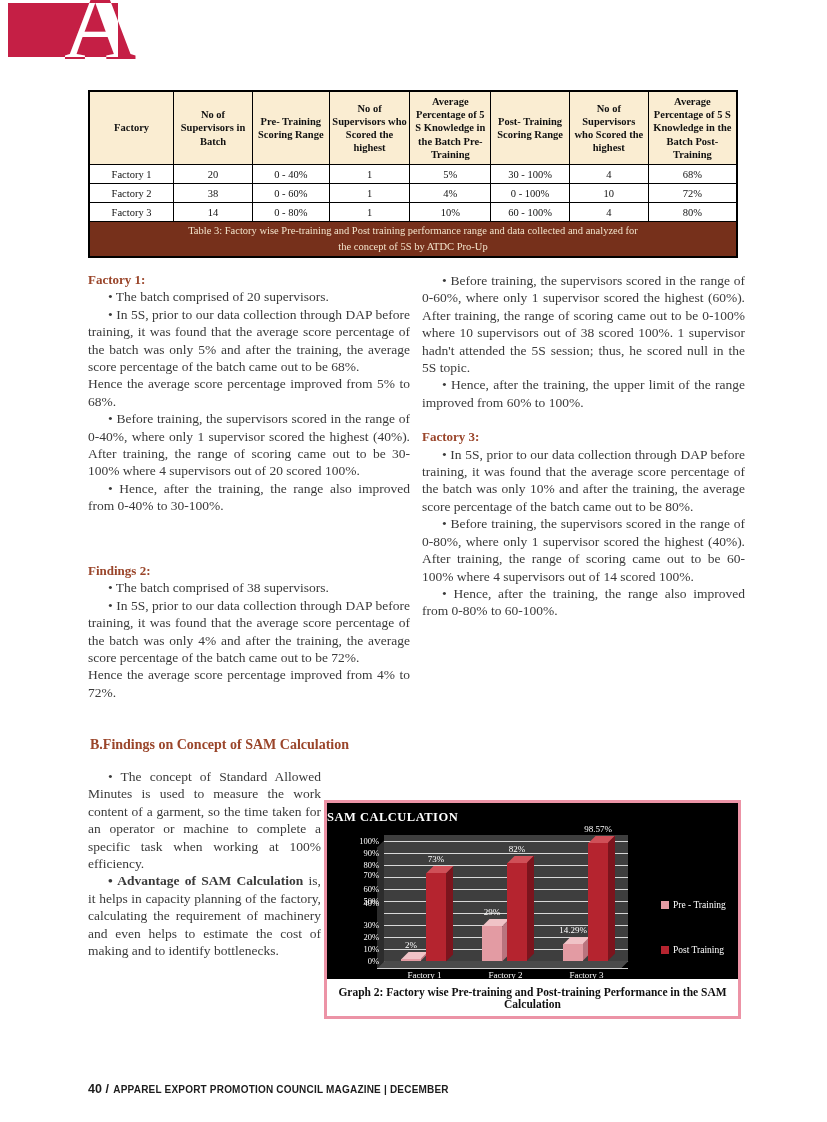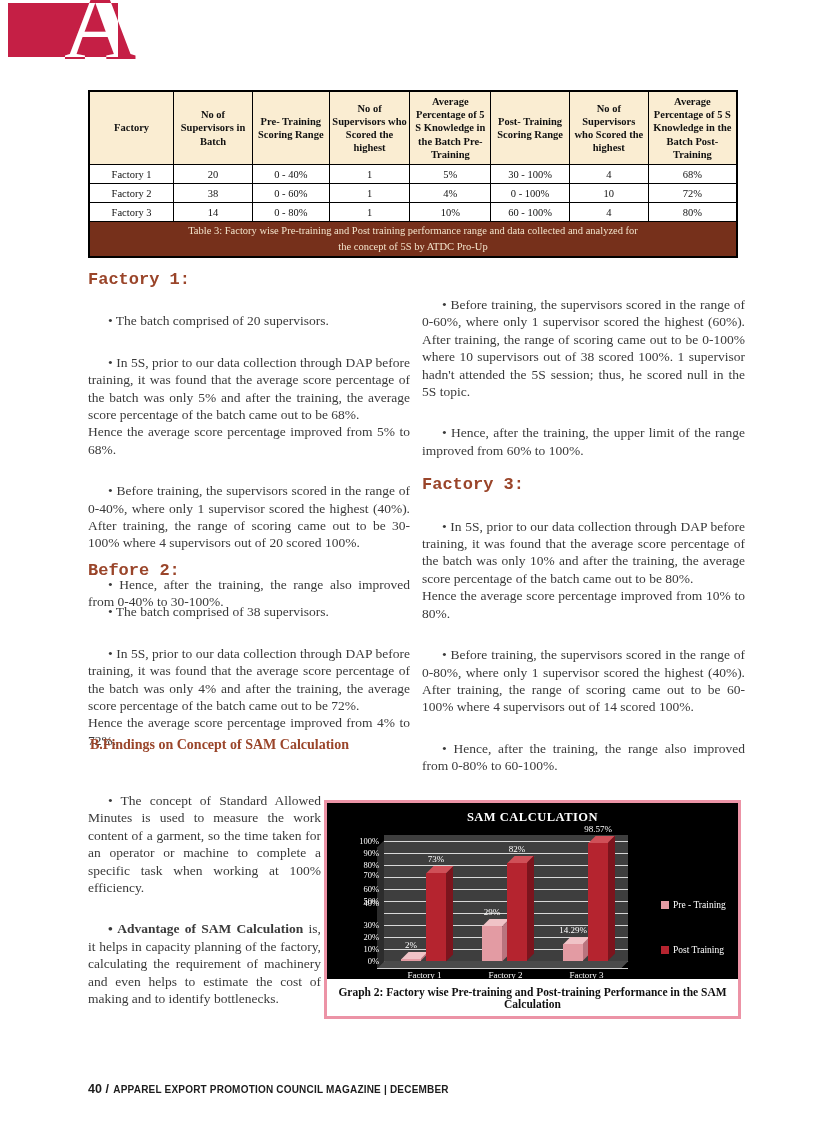--- a/index.html
+++ b/index.html
@@ -20,30 +20,30 @@
        border:2px solid #000;font-size:10.5px;color:#111;}
   .tbl th,.tbl td{border:1px solid #000;text-align:center;vertical-align:middle;padding:1px 2px;}
   .tbl th{background:#faedd2;font-weight:bold;height:70px;line-height:1.25;}
   .tbl td{height:16px;}
   .tbl .total td{font-weight:bold;}
   .tbl-caption{background:#76301b;color:#f3e3cb;font-size:10.5px;height:34px;line-height:1.5;}
 
   
   .txt{position:absolute;font-size:13.5px;line-height:17.4px;text-align:justify;}
   .txt p{margin:0;}
-  .txt p.b{text-indent:20px;margin-top:24px;}
-  .sec-head{color:#9a452a;font-weight:bold;font-size:17px;margin:0 0 2px 0;font-family:Liberation Mono, monospace;}
+  .txt p.b{text-indent:20px;}
+  .sec-head{color:#9a452a;font-weight:bold;font-size:13px;margin:0 0 2px 0;}
   .findings-head{position:absolute;left:90px;top:737px;color:#9a452a;font-weight:bold;font-size:14px;}
   .sam-head{color:#9a452a;font-style:italic;font-size:14px;margin:0 0 2px 0;}
   .bold-inline{font-weight:bold;}
 
   
   .chart-box{position:absolute;left:324px;top:800px;width:411px;border:3px solid #ec93a6;}
   .chart-black{position:relative;width:411px;height:176px;background:#000;}
-  .chart-title{position:absolute;left:0;top:7px;width:100%;text-align:center;color:#fff;
+  .chart-title{position:absolute;left:0;top:7px;width:100%;text-align:left;color:#fff;
                font-weight:bold;font-size:12.5px;letter-spacing:.5px;}
   .chart-wall{position:absolute;left:57px;top:32px;width:244px;height:127px;background:#3e3e3e;
               background-image:linear-gradient(to bottom, #d8d8d8 1px, transparent 1px);
               background-size:100% 12px;background-position:0 6px;}
   .chart-leftwall{position:absolute;left:50px;top:41px;width:7px;height:121px;background:#2c2c2c;
                   transform:skewY(-45deg);}
   .chart-floor{position:absolute;left:53.5px;top:158px;width:244px;height:7px;background:#4a4a4a;
                transform:skewX(-45deg);}
   .chart-xaxis{position:absolute;left:50px;top:165px;width:251px;height:1px;background:#cfcfcf;}
   .chart-ytick{position:absolute;left:0;width:52px;text-align:right;color:#fff;font-size:8.5px;}
@@ -139,33 +139,32 @@
   <div class="txt" style="left:88px;top:271px;width:322px;">
     <p class="sec-head">Factory 1:</p>
     <p class="b">• The batch comprised of 20 supervisors.</p>
     <p class="b">• In 5S, prior to our data collection through DAP before training, it was found that the average score percentage of the batch was only 5% and after the training, the average score percentage of the batch came out to be 68%.</p>
     <p>Hence the average score percentage improved from 5% to 68%.</p>
     <p class="b">• Before training, the supervisors scored in the range of 0-40%, where only 1 supervisor scored the highest (40%). After training, the range of scoring came out to be 30-100% where 4 supervisors out of 20 scored 100%.</p>
     <p class="b">• Hence, after the training, the range also improved from 0-40% to 30-100%.</p>
   </div>
 
   <div class="txt" style="left:88px;top:562px;width:322px;">
-    <p class="sec-head">Before 2:</p>
+    <p class="sec-head">Findings 2:</p>
     <p class="b">• The batch comprised of 38 supervisors.</p>
     <p class="b">• In 5S, prior to our data collection through DAP before training, it was found that the average score percentage of the batch was only 4% and after the training, the average score percentage of the batch came out to be 72%.</p>
     <p>Hence the average score percentage improved from 4% to 72%.</p>
   </div>
 
   <div class="txt" style="left:422px;top:272px;width:323px;">
     <p class="b">• Before training, the supervisors scored in the range of 0-60%, where only 1 supervisor scored the highest (60%). After training, the range of scoring came out to be 0-100% where 10 supervisors out of 38 scored 100%. 1 supervisor hadn't attended the 5S session; thus, he scored null in the 5S topic.</p>
     <p class="b">• Hence, after the training, the upper limit of the range improved from 60% to 100%.</p>
     <p style="height:17px;"></p>
     <p class="sec-head">Factory 3:</p>
     <p class="b">• In 5S, prior to our data collection through DAP before training, it was found that the average score percentage of the batch was only 10% and after the training, the average score percentage of the batch came out to be 80%.</p>
-    <p>Hence the average score percentage improved from 10% to 80%.</p>
     <p class="b">• Before training, the supervisors scored in the range of 0-80%, where only 1 supervisor scored the highest (40%). After training, the range of scoring came out to be 60-100% where 4 supervisors out of 14 scored 100%.</p>
     <p class="b">• Hence, after the training, the range also improved from 0-80% to 60-100%.</p>
   </div>
 
   <div class="findings-head">B.Findings on Concept of SAM Calculation</div>
 
   <div class="txt" style="left:88px;top:768px;width:233px;">
     <p class="b">• The concept of Standard Allowed Minutes is used to measure the work content of a garment, so the time taken for an operator or machine to complete a specific task when working at 100% efficiency.</p>
     <p class="b"><span class="bold-inline">• Advantage of SAM Calculation</span><span> is, it helps in capacity planning of the factory, calculating the requirement of machinery and even helps to estimate the cost of making and to identify bottlenecks.</span></p>
   </div>

